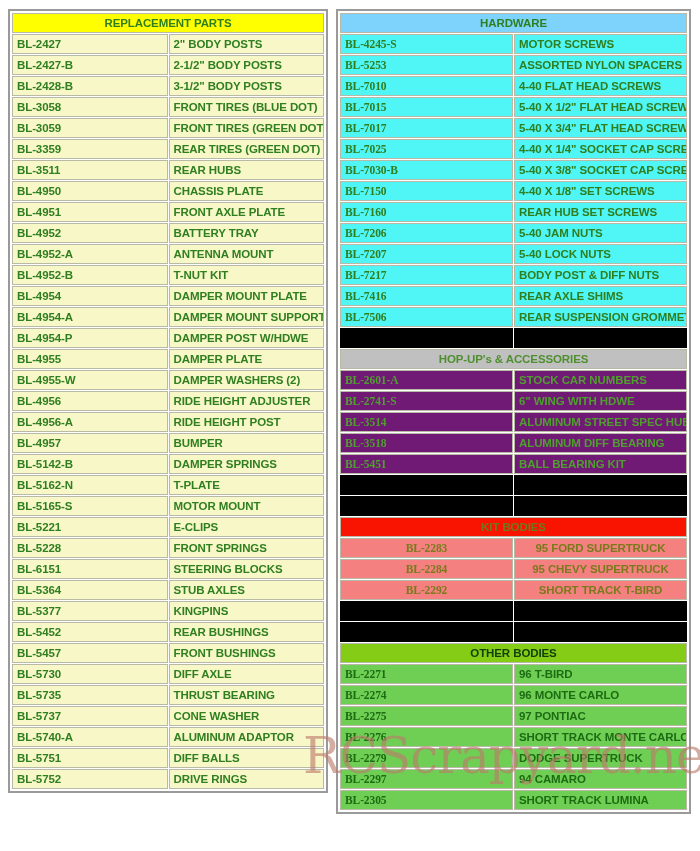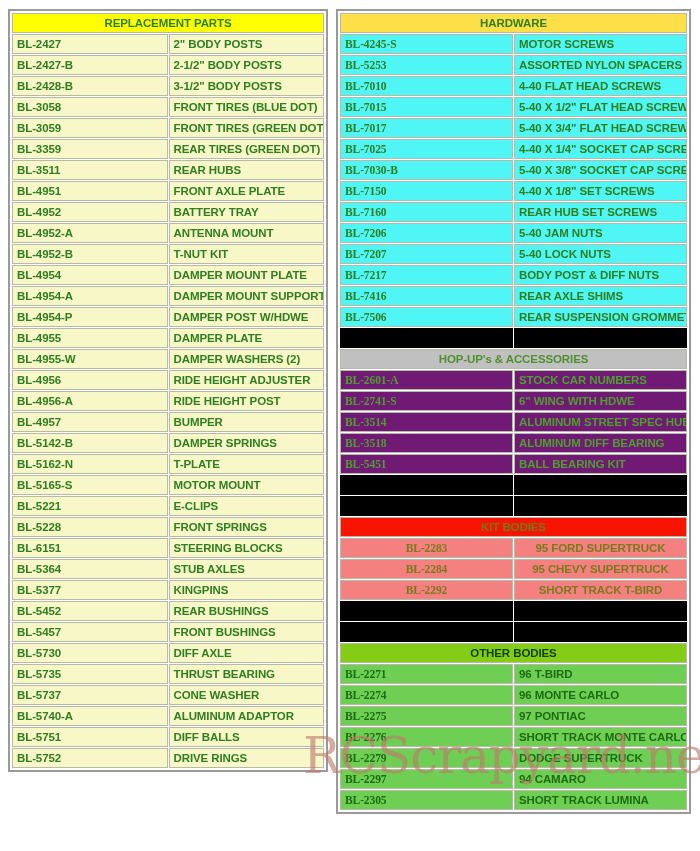--- a/index.html
+++ b/index.html
@@ -63,21 +63,21 @@
     color: #2f7f1f;
   }
 
   
   td.hdr {
     text-align: center;
     border: 1px solid #b9b9a8;
     font-size: 11.5px;
   }
   td.hdr-yellow   { background: #ffff00; color: #2f7f1f; }
-  td.hdr-purple   { background: #fde047; color: #2f7f1f; }
+  td.hdr-purple   { background: #7dd3fc; color: #2f7f1f; }
   td.hdr-gray     { background: #c0c0c0; color: #4f8f2f; }
   td.hdr-red      { background: #f81400; color: #6f7a1c; }
   td.hdr-green    { background: #84cc16; color: #12400a; }
 
   
   td.p-cream  { background: #f7f7c8; color: #2f7f1f; }
   td.p-cyan   { background: #50f5f5; color: #2f7f1f; }
   td.p-white  { background: #701a75; color: #4f9f2f; }
   td.p-salmon { background: #f58080; color: #7a7a1c; text-align: center; }
   td.p-green  { background: #6fcf55; color: #1d6b12; }
@@ -130,20 +130,24 @@
           </tr>
           <tr>
             <td class="cell c-part p-cream">BL-3359</td>
             <td class="cell c-desc p-cream">REAR TIRES (GREEN DOT)</td>
           </tr>
           <tr>
             <td class="cell c-part p-cream">BL-3511</td>
             <td class="cell c-desc p-cream">REAR HUBS</td>
           </tr>
           <tr>
+            <td class="cell c-part p-cream">BL-4950</td>
+            <td class="cell c-desc p-cream">CHASSIS PLATE</td>
+          </tr>
+          <tr>
             <td class="cell c-part p-cream">BL-4951</td>
             <td class="cell c-desc p-cream">FRONT AXLE PLATE</td>
           </tr>
           <tr>
             <td class="cell c-part p-cream">BL-4952</td>
             <td class="cell c-desc p-cream">BATTERY TRAY</td>
           </tr>
           <tr>
             <td class="cell c-part p-cream">BL-4952-A</td>
             <td class="cell c-desc p-cream">ANTENNA MOUNT</td>

